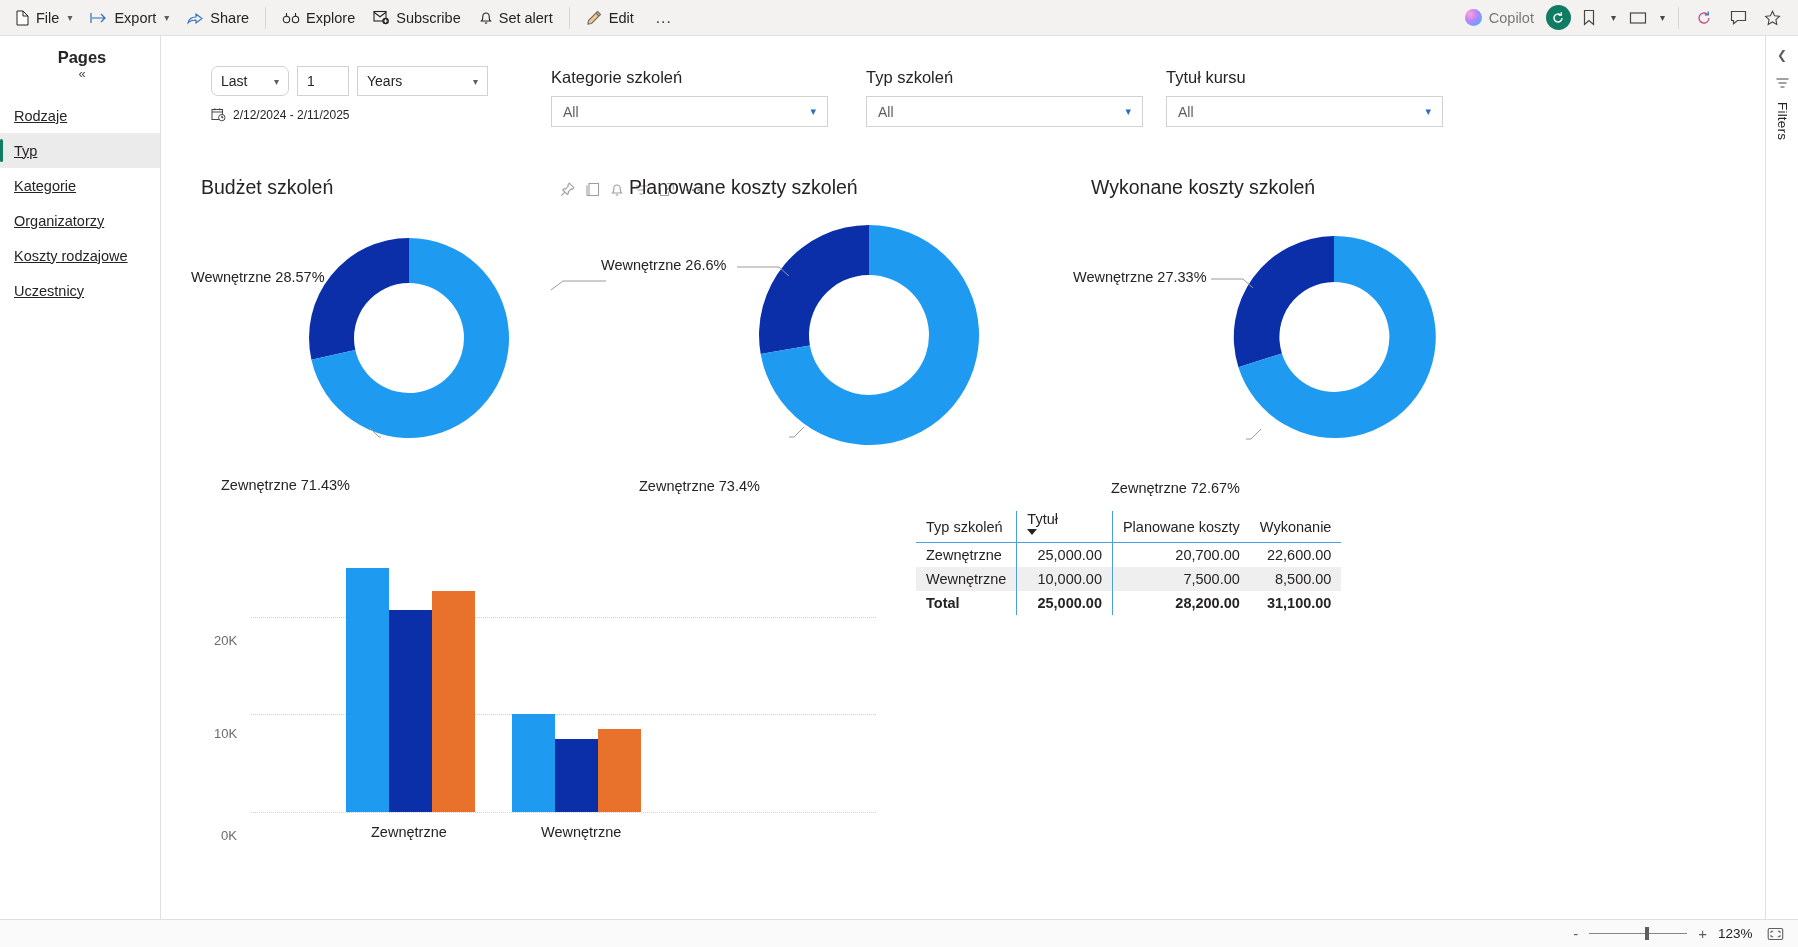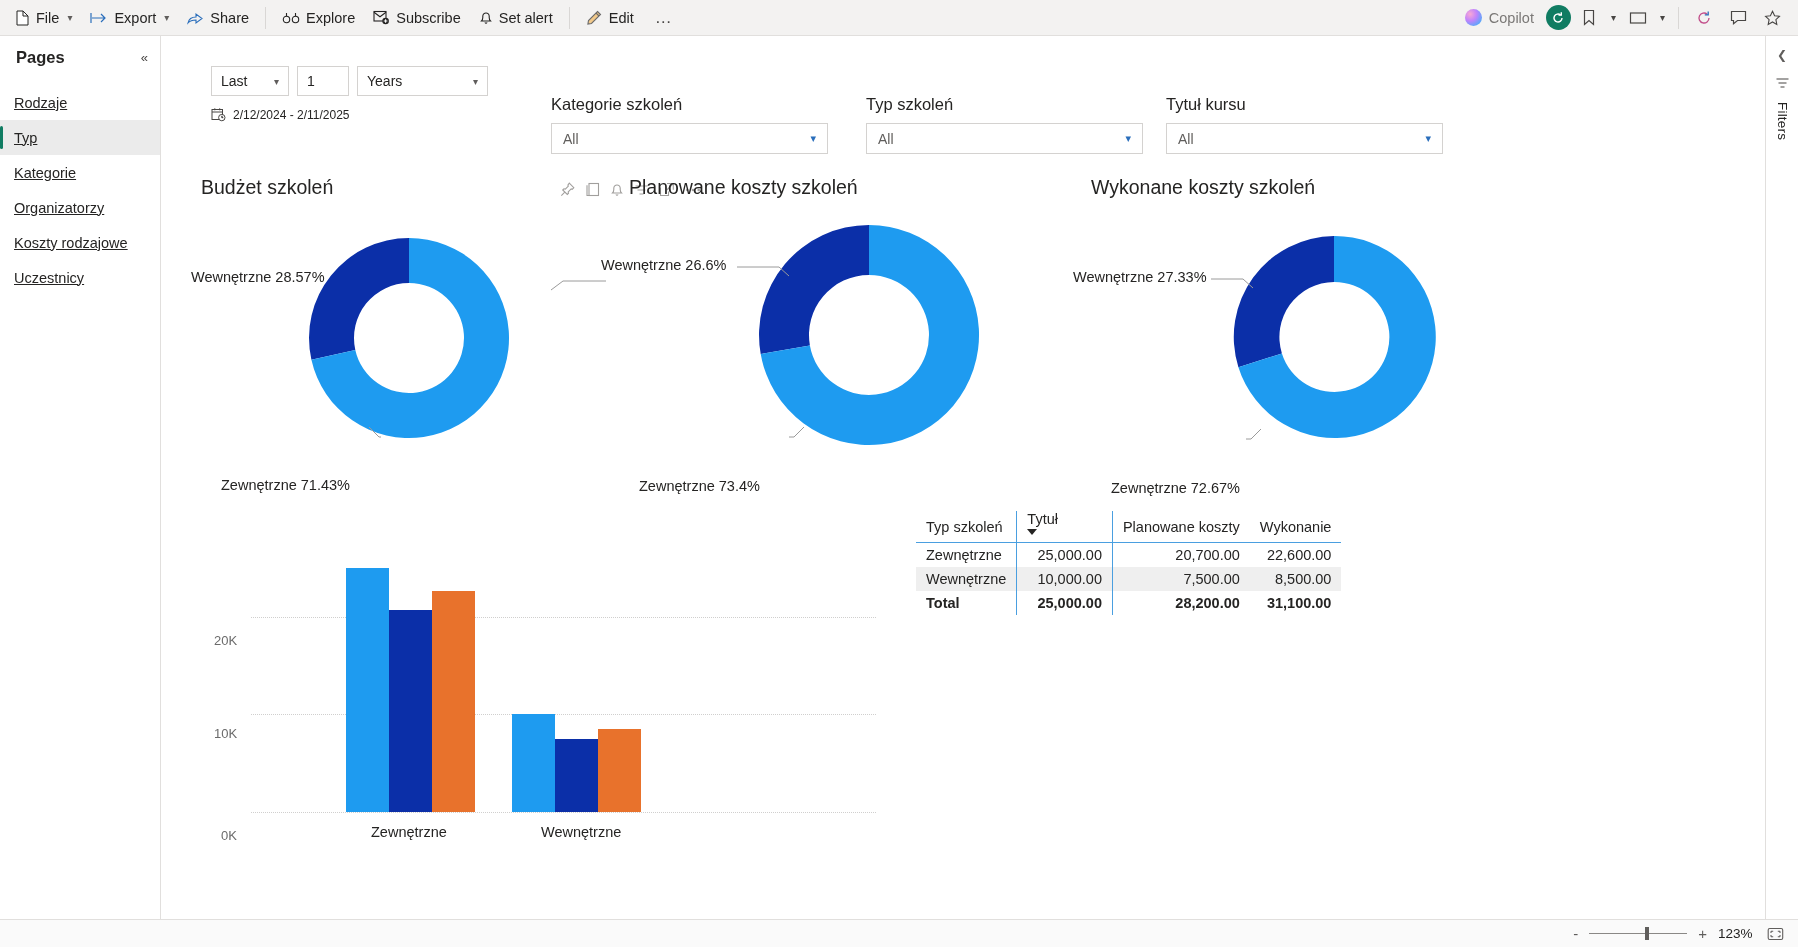--- a/index.html
+++ b/index.html
@@ -59,20 +59,21 @@
   .sidebar {
     width: 161px; min-width: 161px;
     border-right: 1px solid #e1dfdd;
     background: #ffffff;
     display: flex; flex-direction: column;
     padding-top: 0px;
   }
   .sb-head {
     display: flex; align-items: center; justify-content: space-between;
     padding: 12px 12px 12px 16px;
+    flex-direction: column;
   }
   .sb-title { font-size: 16.5px; font-weight: 600; color: #252423; }
   .sb-collapse { color: #484644; font-size: 13px; cursor: pointer; line-height: 1; }
   .sb-list { display: flex; flex-direction: column; padding-top: 6px; text-decoration: underline; }
   .sb-item {
     position: relative;
     height: 35px; display: flex; align-items: center;
     padding-left: 14px;
     font-size: 14.5px; color: #252423; cursor: pointer;
   }
@@ -105,29 +106,29 @@
   
   .slicers { position: absolute; left: 0; top: 0; width: 100%; height: 130px; }
   .rel-date { position: absolute; left: 50px; top: 30px; }
   .rd-row { display: flex; align-items: center; gap: 8px; }
   .ctl {
     height: 30px; border: 1px solid #d4d2d0; background: #fff;
     display: flex; align-items: center; justify-content: space-between;
     padding: 0 9px; font-size: 14px; color: #252423; cursor: pointer;
   }
   .ctl .cv { font-size: 10px; color: #605e5c; margin-left: 10px; }
-  .ctl-last { width: 78px; }
+  .ctl-last { width: 78px; border-radius: 7px; }
   .ctl-num { width: 52px; justify-content: flex-start; }
   .ctl-years { width: 131px; }
   .rd-range {
     display: flex; align-items: center; gap: 7px;
     margin-top: 11px; font-size: 12px; color: #252423;
   }
 
-  .slicer { position: absolute; margin-top: 27px; }
+  .slicer { position: absolute; }
   .slicer-title { font-size: 16.5px; color: #252423; margin-bottom: 9px; font-weight: 400; }
   .slicer-box {
     height: 31px; border: 1px solid #d4d2d0; background: #fff;
     display: flex; align-items: center; justify-content: space-between;
     padding: 0 11px; font-size: 14px; color: #605e5c; cursor: pointer;
   }
   .slicer-box .cv { font-size: 11px; color: #2a6ebb; }
 
   
   .visual { position: absolute; }

